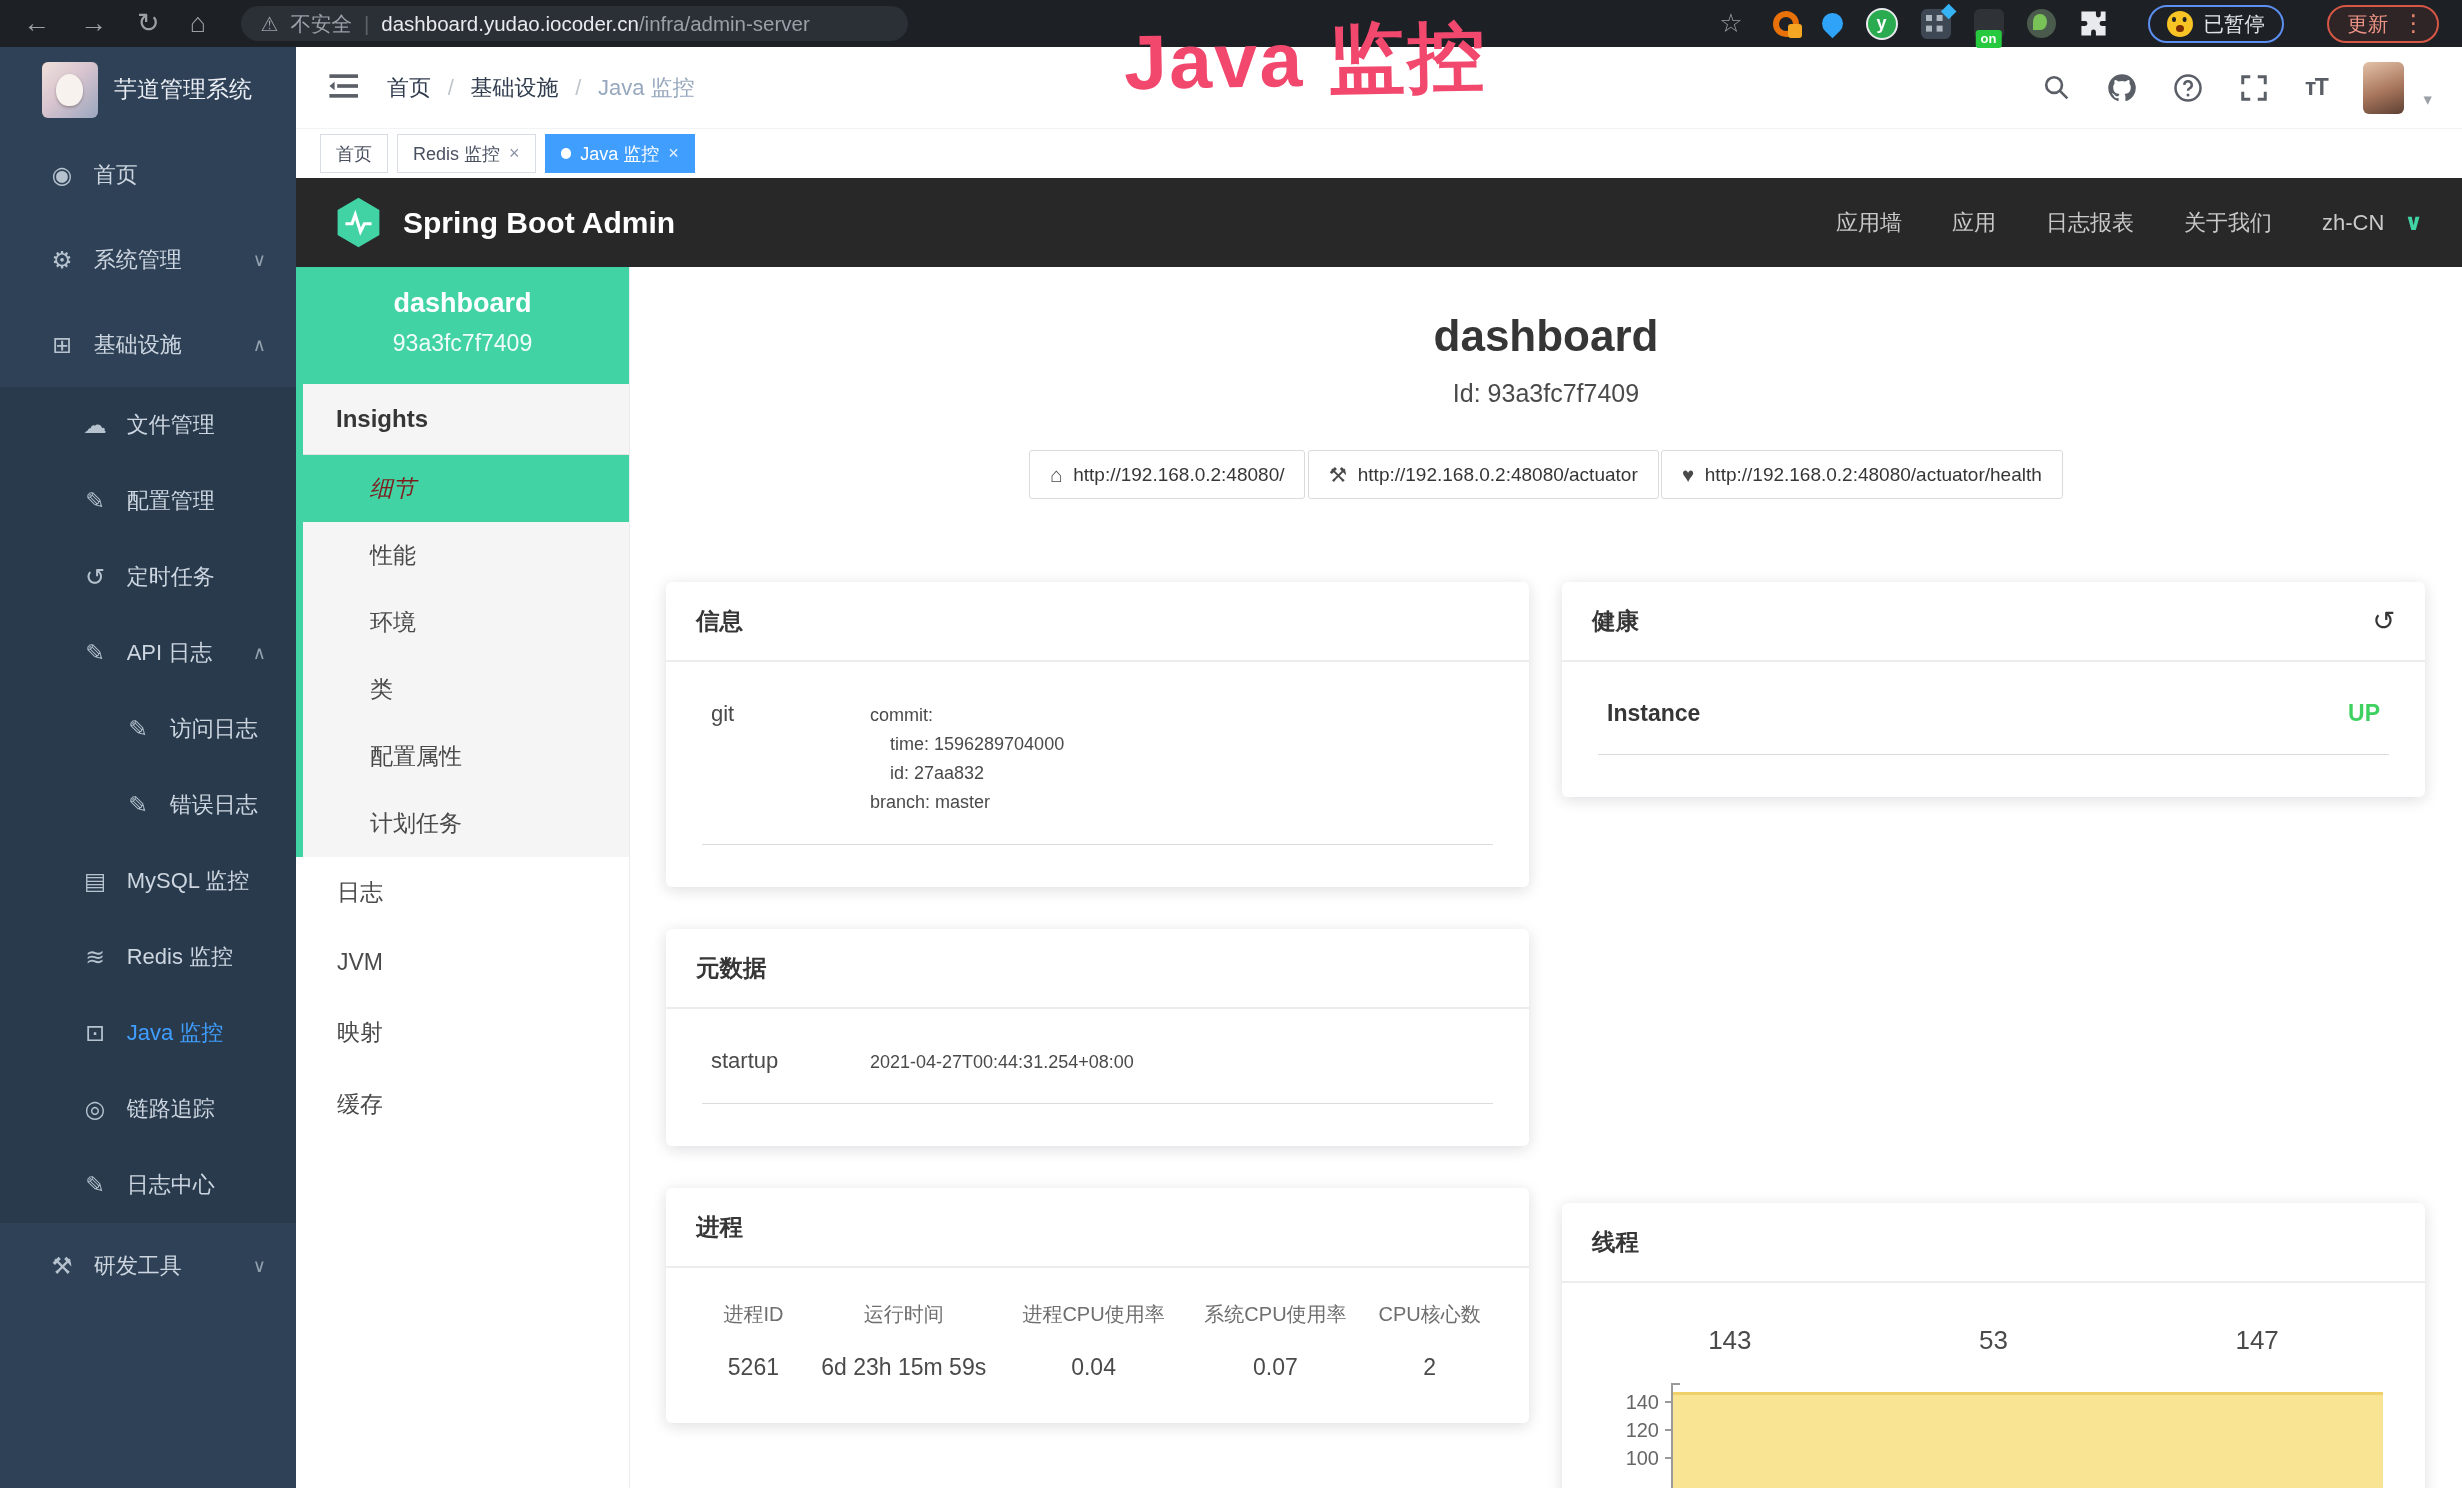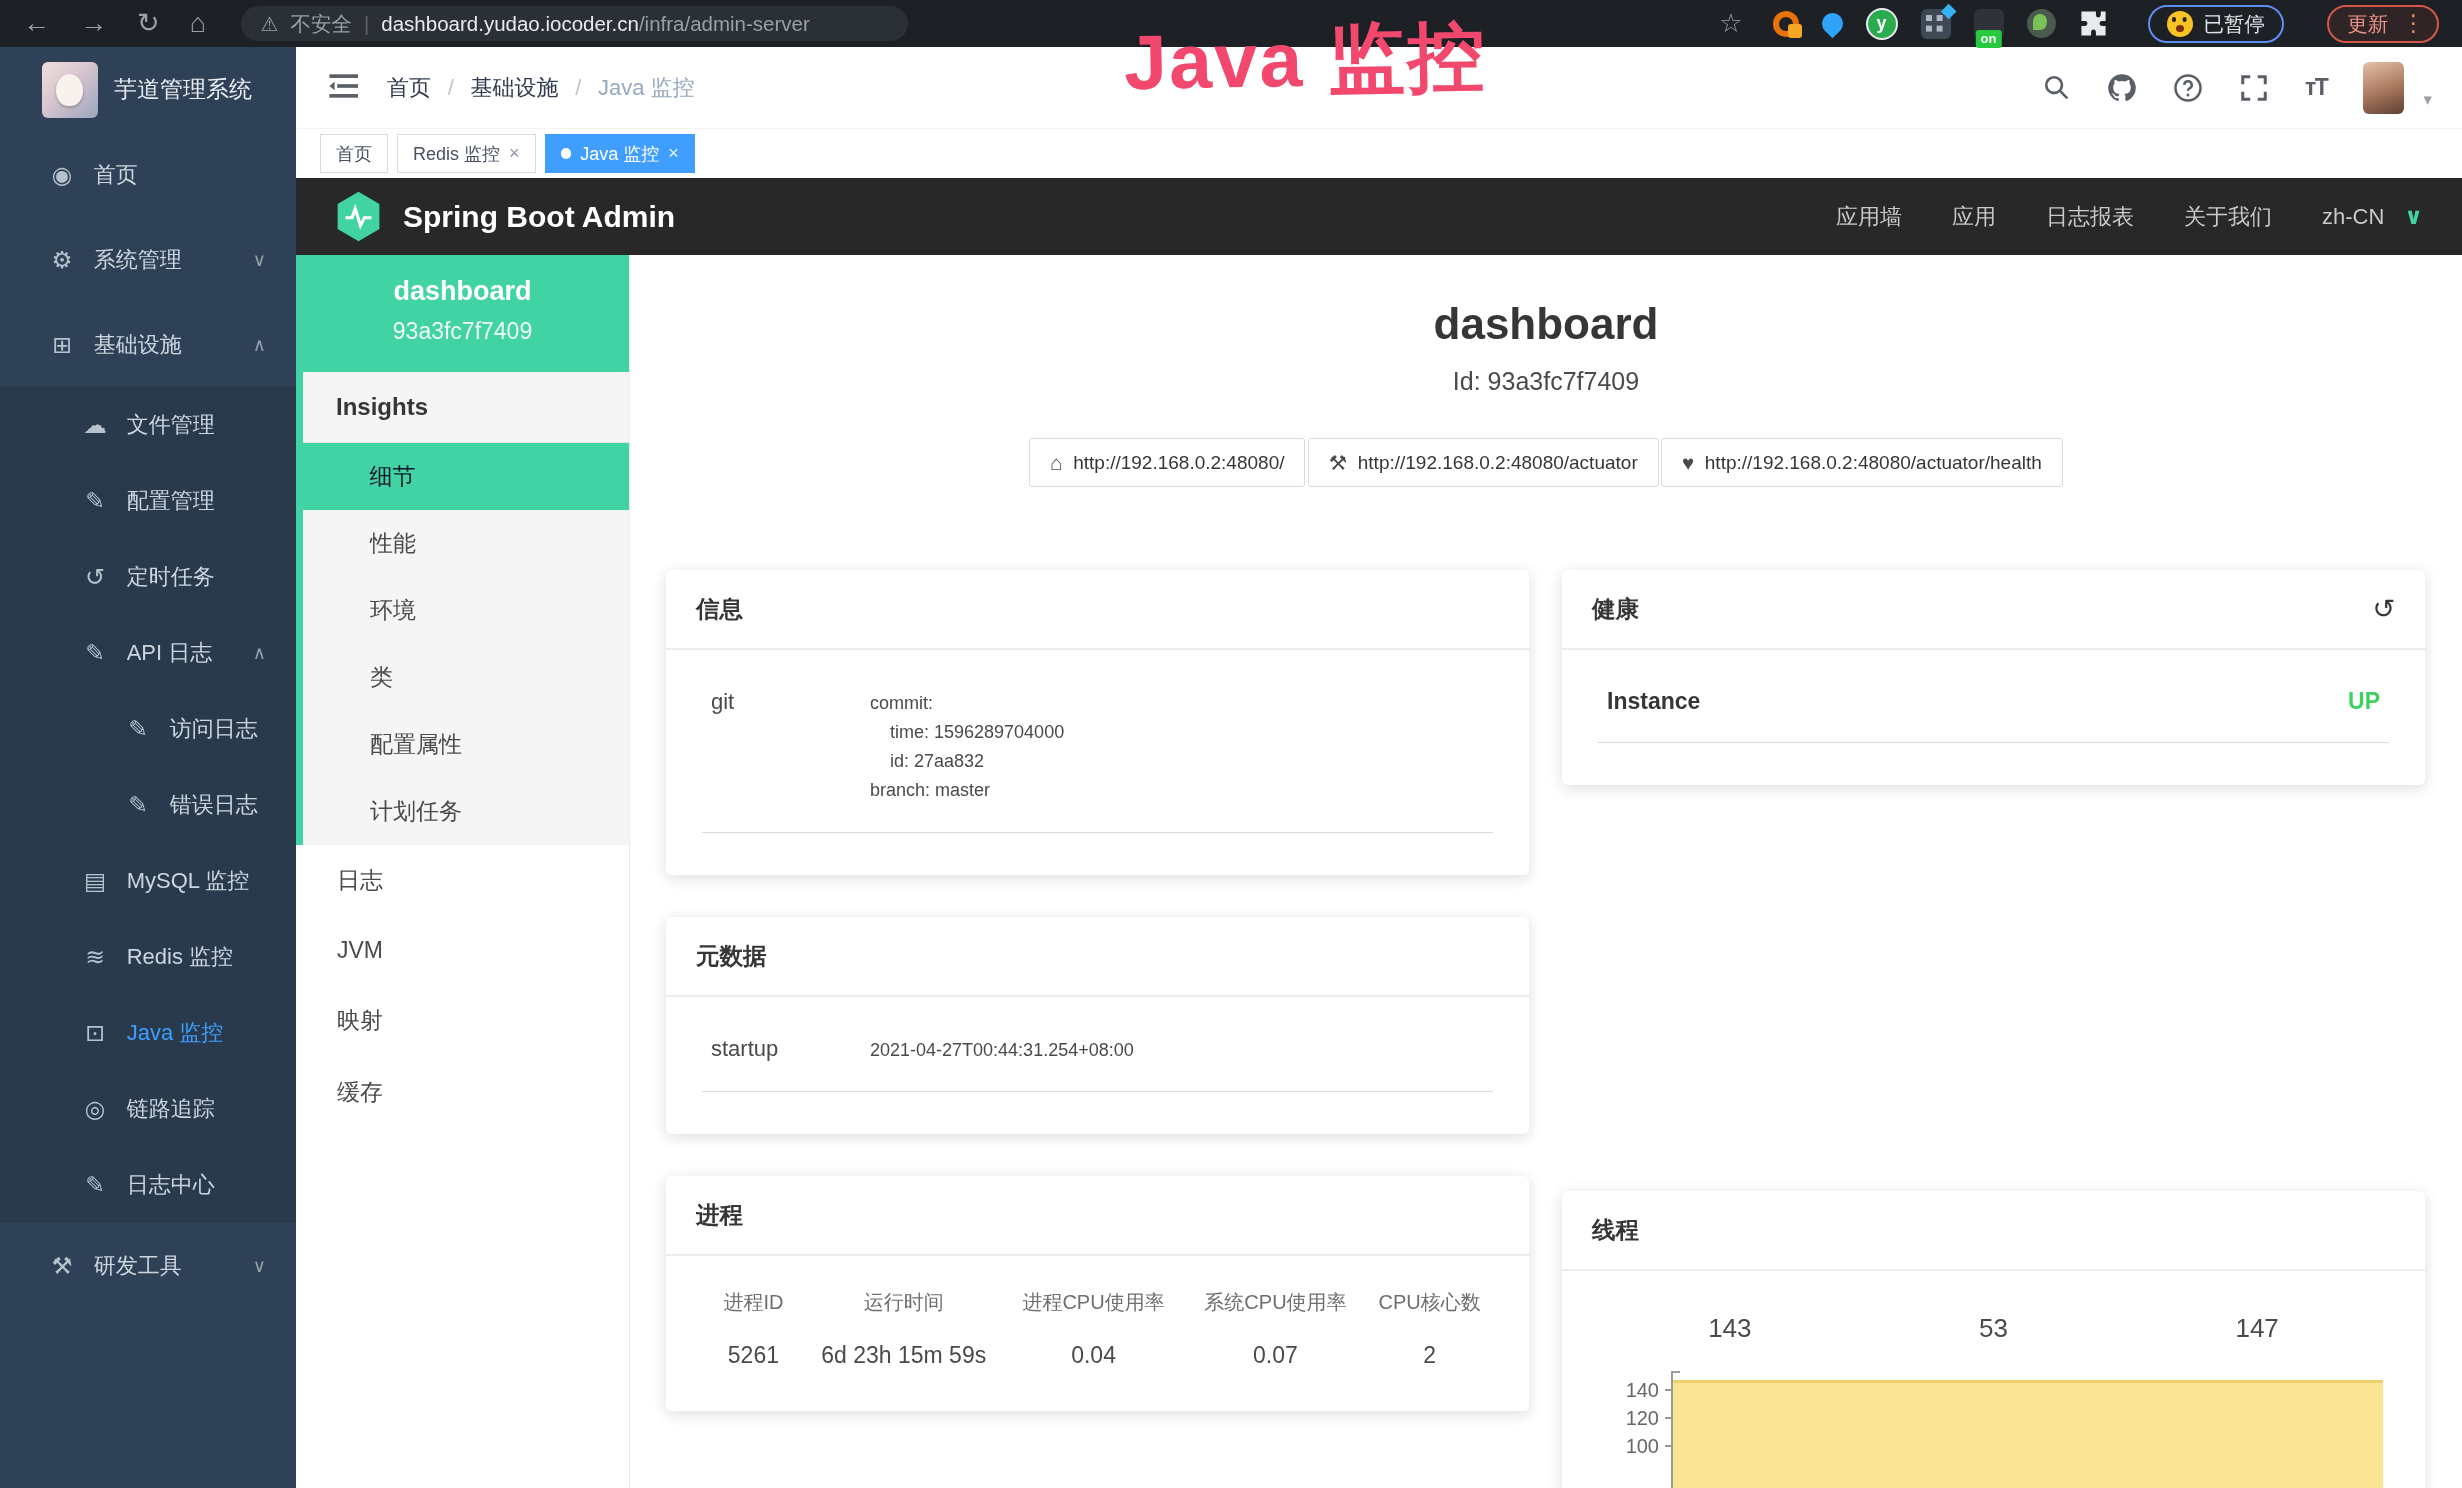--- a/index.html
+++ b/index.html
@@ -67,35 +67,35 @@
   .hdr-caret { font-size: 16.7px; color: #9aa0a6; margin-left: -16.7px; margin-top: 23px; }
 
   .tabs-bar { height: 49px; background: #fff; display: flex; align-items: center; gap: 9px; padding-left: 24px; }
   .tag { height: 39px; display: flex; align-items: center; gap: 9px; padding: 0 15px; border: 0.8px solid #d8dce5; background: #fff; color: #495060; font-size: 18px; cursor: pointer; }
   .tag .x { font-size: 18px; color: #8a93a5; }
   .tag.active { background: #409eff; border-color: #409eff; color: #fff; }
   .tag.active .x { color: #eaf4ff; }
   .dot { width: 10.6px; height: 10.6px; border-radius: 50%; background: #fff; }
 
   
-  .sba-header { height: 77px; background: #282828; display: flex; align-items: center; padding: 0 39px; text-align: right; }
+  .sba-header { height: 89px; background: #282828; display: flex; align-items: center; padding: 0 39px; text-align: right; }
   .sba-brand { font-size: 30px; font-weight: bold; color: #fff; margin-left: 21px; }
   .sba-nav { margin-left: auto; display: flex; align-items: center; gap: 50px; font-size: 22px; color: #c9c9c9; }
   .sba-caret { color: #42d3a5; font-size: 23px; margin-left: -35px; font-weight: bold; }
 
   
   .sba-body { flex: 1; display: flex; min-height: 0; background: #fff; }
   .sba-side { width: 334px; flex-shrink: 0; border-right: 1.5px solid #ececec; }
   .inst-head { background: #42d3a5; color: #fff; text-align: center; padding: 21px 7.6px 27px; }
   .inst-name { font-size: 27px; font-weight: bold; }
   .inst-id { font-size: 23px; margin-top: 10.6px; color: rgba(255,255,255,.92); }
   .insights { background: #f5f5f5; border-left: 7.6px solid #42d3a5; }
   .insights-title { font-size: 24px; font-weight: bold; color: #363636; padding: 21px 0 21px 33px; border-bottom: 0.8px solid #e3e3e3; }
   .ins-item { font-size: 23px; color: #4a4a4a; padding: 18px 0 18px 67px; cursor: pointer; }
-  .ins-item.active { background: #42d3a5; color: #0f172a; margin-left: -7.6px; padding-left: 74px; }
+  .ins-item.active { background: #42d3a5; color: #7f1d1d; margin-left: -7.6px; padding-left: 74px; font-style: italic; }
   .root-item { font-size: 23px; color: #4a4a4a; padding: 20.5px 0 20.5px 41px; cursor: pointer; }
 
   .sba-content { flex: 1; padding: 44px 36px 0; min-width: 0; }
   .pg-title { text-align: center; font-size: 44px; font-weight: 600; color: #363636; }
   .pg-id { text-align: center; font-size: 25px; color: #4a4a4a; margin-top: 18px; }
   .links { display: flex; justify-content: center; gap: 2.3px; margin-top: 42px; }
   .link-btn { display: flex; align-items: center; gap: 10.6px; height: 49px; padding: 0 20px; border: 1.5px solid #dbdbdb; border-radius: 3px; background: #fff; font-size: 19px; color: #363636; cursor: pointer; }
   .link-btn .g { font-size: 20.5px; color: #4a4a4a; }
 
   .cards { display: flex; gap: 33px; margin-top: 83px; align-items: flex-start; }

